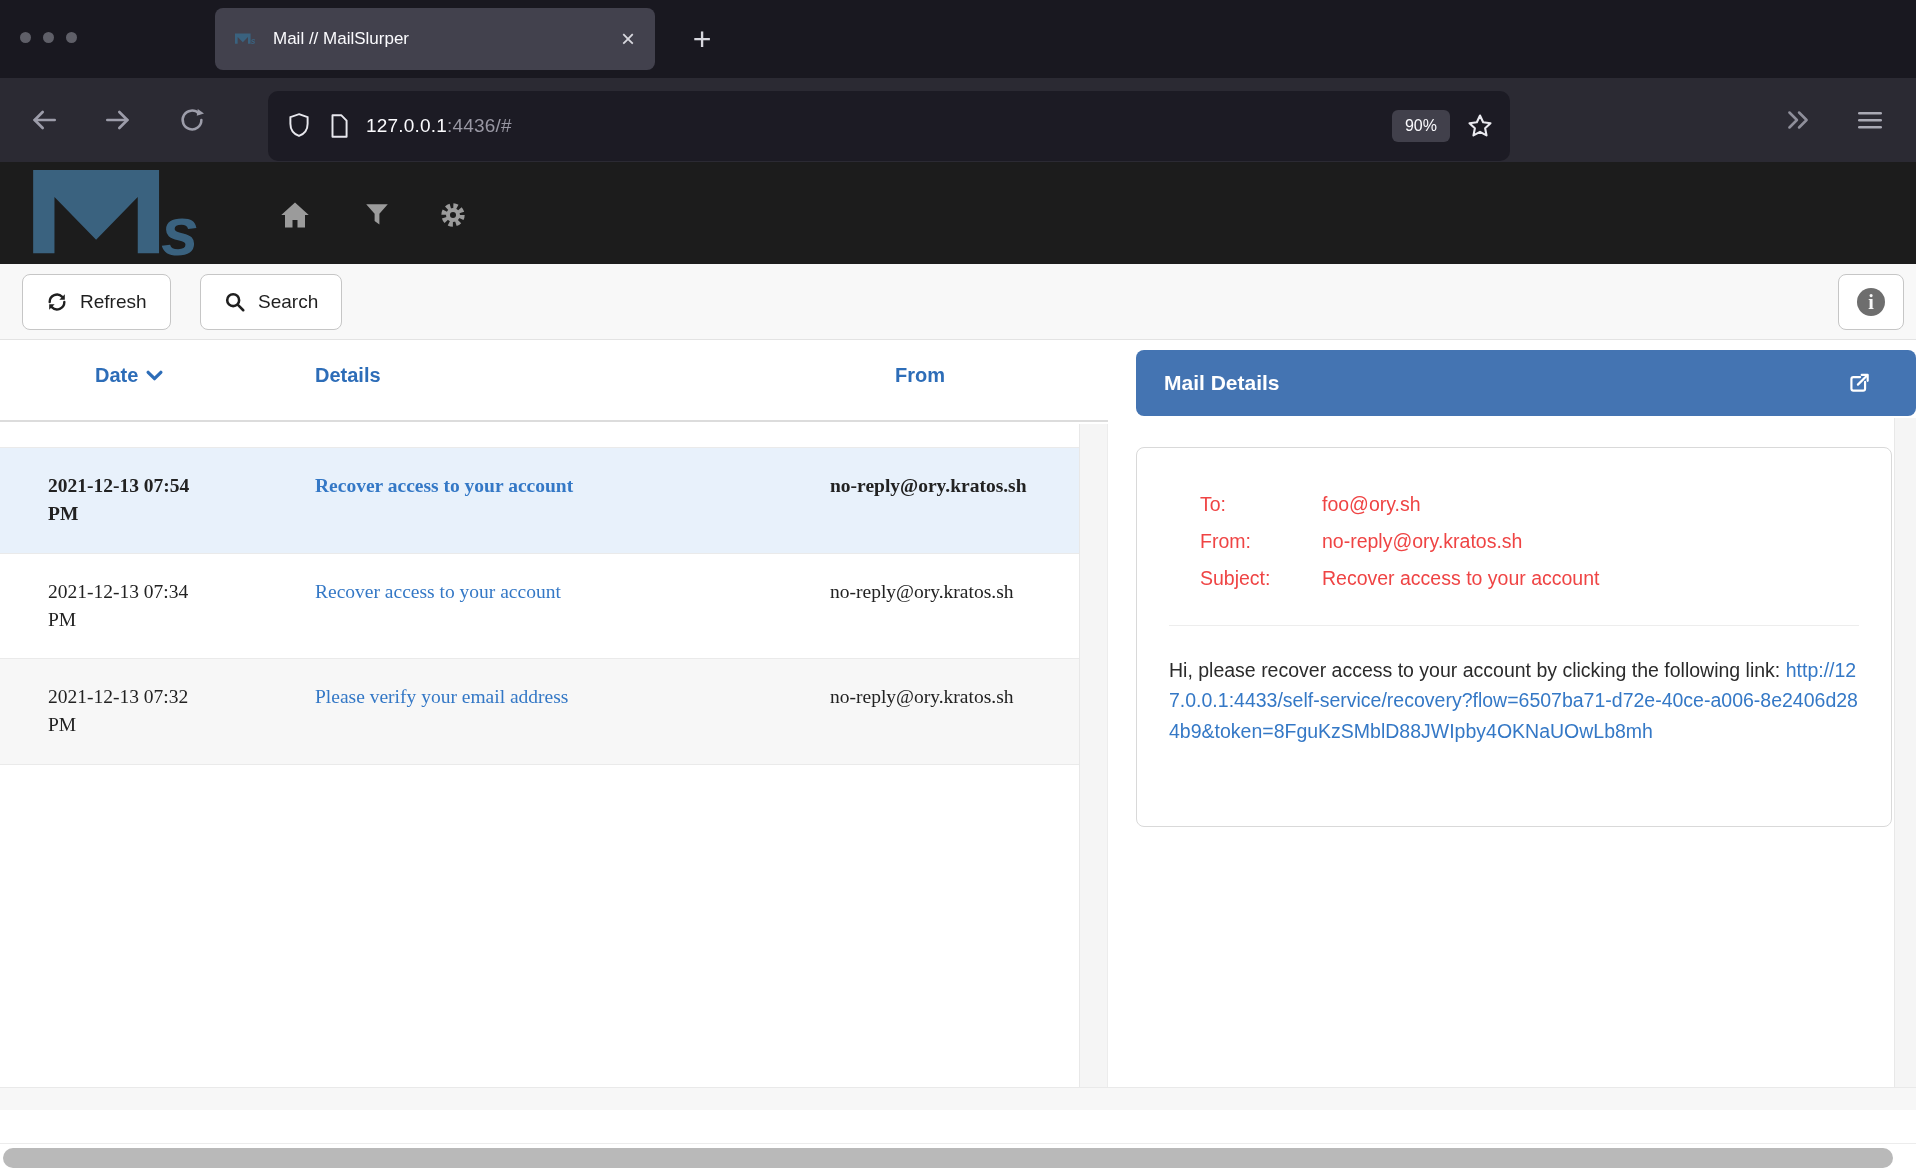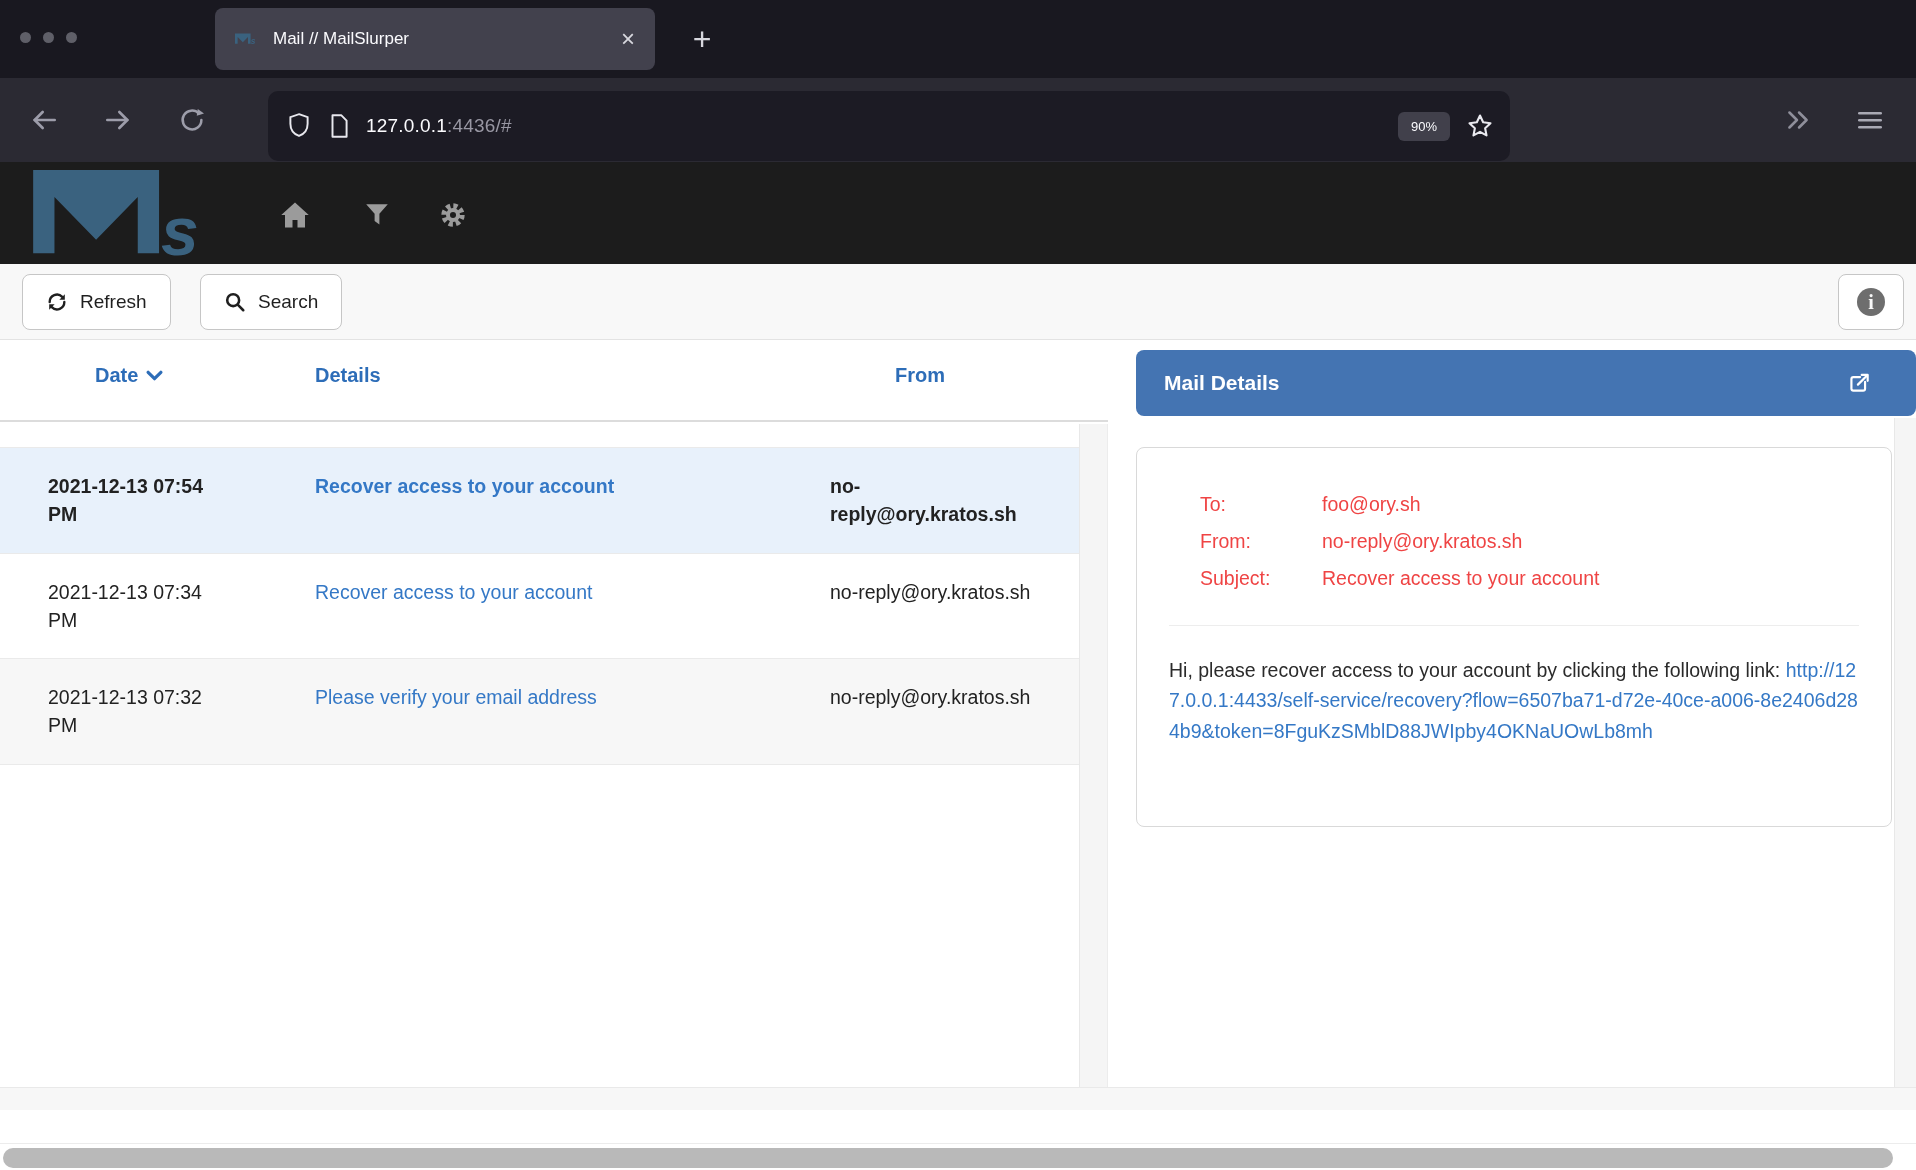--- a/index.html
+++ b/index.html
@@ -18,21 +18,21 @@
   .newtab { position:absolute; left:674px; top:8px; width:56px; height:62px; color:#d7d7de;
             font-size:32px; font-weight:300; display:flex; align-items:center; justify-content:center; }
 
   .navbar { position:absolute; left:0; top:78px; width:1916px; height:84px; background:#2b2a33; }
   .nav-ico { position:absolute; top:22px; width:40px; height:40px; display:flex; align-items:center; justify-content:center; }
   .urlfield { position:absolute; left:268px; top:13px; width:1242px; height:70px; background:#1c1b24;
               border-radius:10px; display:flex; align-items:center; padding:0 16px 0 18px; gap:16px; }
   .url-text { font-size:19px; letter-spacing:.2px; }
   .url-host { color:#fbfbfe; }
   .url-rest { color:#9897a3; }
-  .zoom-badge { margin-left:auto; background:#41404b; color:#fbfbfe; font-size:13px;
+  .zoom-badge { margin-left:auto; background:#41404b; color:#fbfbfe; font-size:16px;
                 padding:7px 13px; border-radius:6px; }
 
   
   .appheader { position:absolute; left:0; top:162px; width:1916px; height:102px; background:#1c1c1c; }
   .app-nav-ico { position:absolute; top:36px; width:34px; height:34px; display:flex; align-items:center; justify-content:center; }
 
   
   .apptoolbar { position:absolute; left:0; top:264px; width:1916px; height:76px; background:#f8f8f8;
                 border-bottom:1px solid #e3e3e3; }
   .btn { position:absolute; top:10px; height:56px; background:#fff; border:1px solid #c6c6c6;
@@ -50,21 +50,21 @@
   .list-header .hdr { position:absolute; top:24px; font-size:20px; font-weight:bold; color:#2d6db8; display:flex; align-items:center; gap:8px; }
   .hdr-date { left:48px;margin-left:47px; } .hdr-subject { left:315px; } .hdr-from { left:895px; }
 
   .vline-a { position:absolute; left:1079px; top:84px; width:1px; height:663px; background:#e8e8e8; }
   .gutter-left { position:absolute; left:1080px; top:84px; width:28px; height:663px; background:#f5f5f5; border-right:1px solid #ececec; }
   .vline-b { position:absolute; left:1894px; top:78px; width:1px; height:669px; background:#e8e8e8; }
   .gutter-right { position:absolute; left:1895px; top:78px; width:21px; height:669px; background:#f5f5f5; }
 
   .rows { position:absolute; left:0; top:107px; width:1080px; }
   .mailrow { display:grid; grid-template-columns:267px 515px 250px; padding:24px 0 24px 48px;
-             font-size:19.5px; line-height:1.45; color:#222; border-top:1px solid #eaeaea; background:#fff; }
+             font-size:19.5px; line-height:1.45; color:#222; border-top:1px solid #eaeaea; background:#fff;font-family:Liberation Serif, serif; }
   .mailrow:last-child { border-bottom:1px solid #eaeaea; }
   .mailrow.selected { background:#e8f1fb; font-weight:bold; }
   .mailrow.striped { background:#f7f7f7; }
   .cell-date { width:170px; }
   .cell-from span { display:inline-block; width:205px; }
   .subj-link { color:#3478c6; text-decoration:none; }
 
   
   .details-header { position:absolute; left:1136px; top:10px; width:780px; height:66px; background:#4474b2;
                     border-radius:8px; display:flex; align-items:center; padding:0 28px; }

